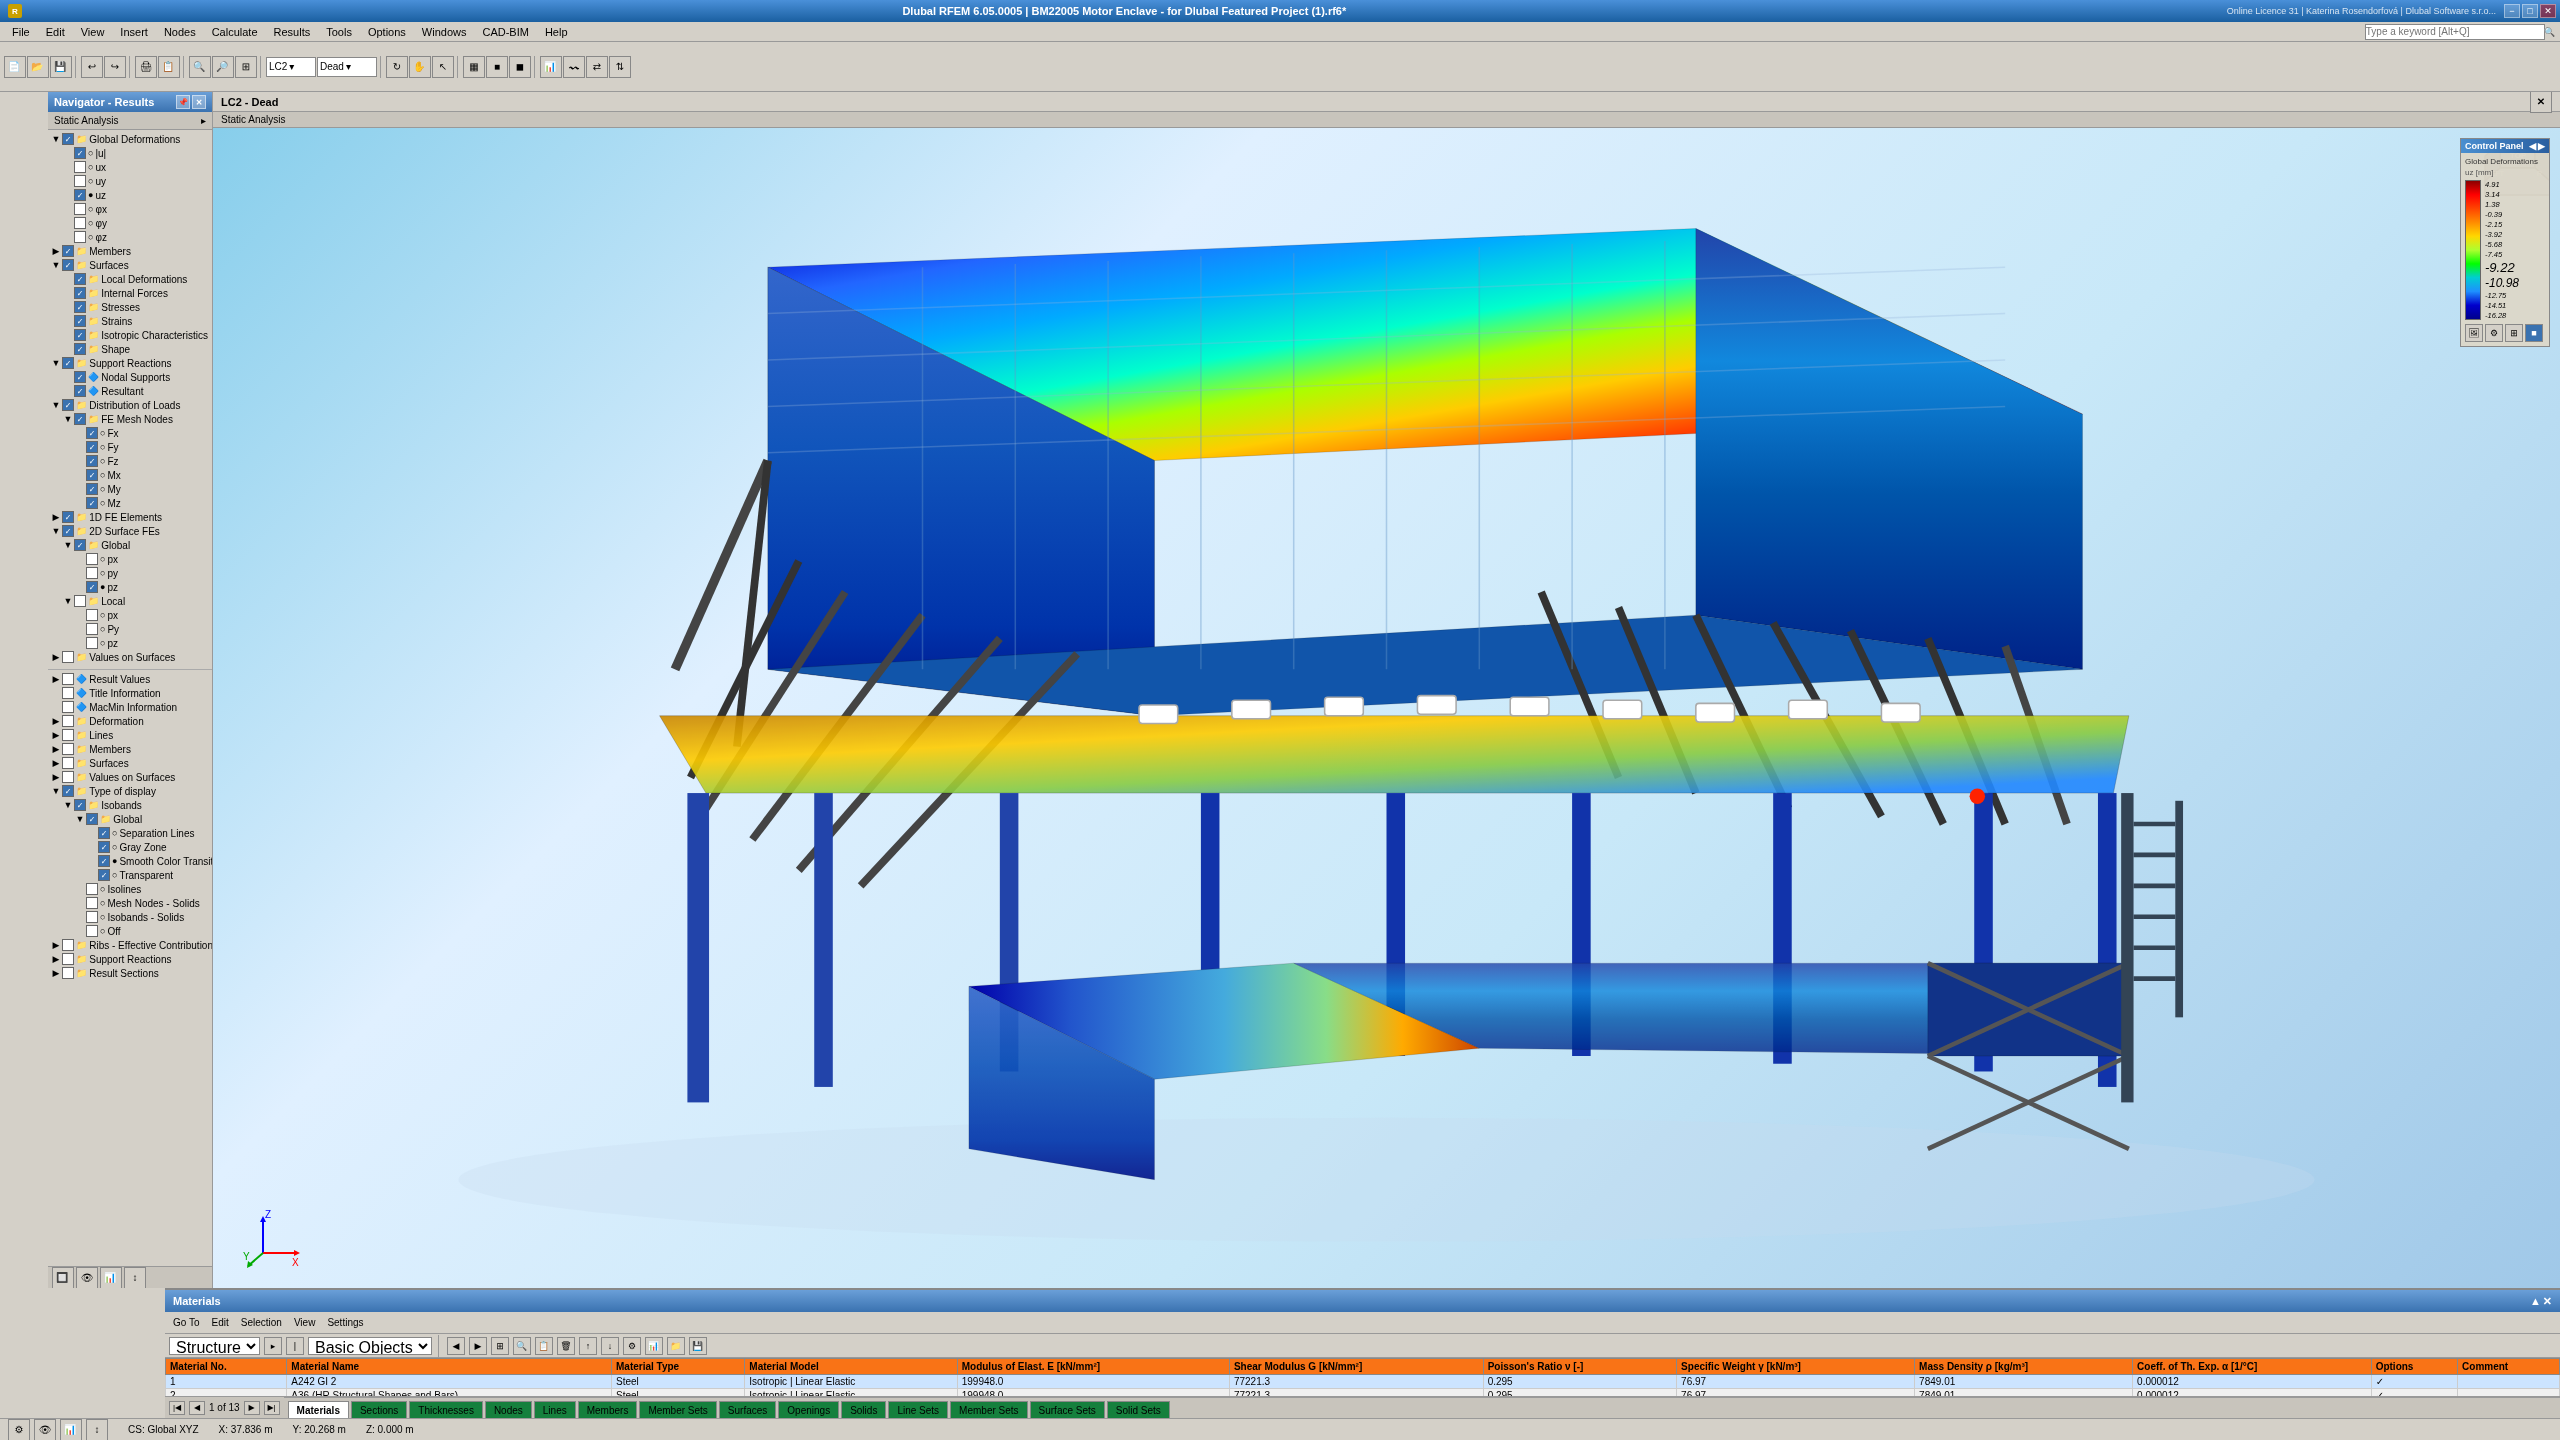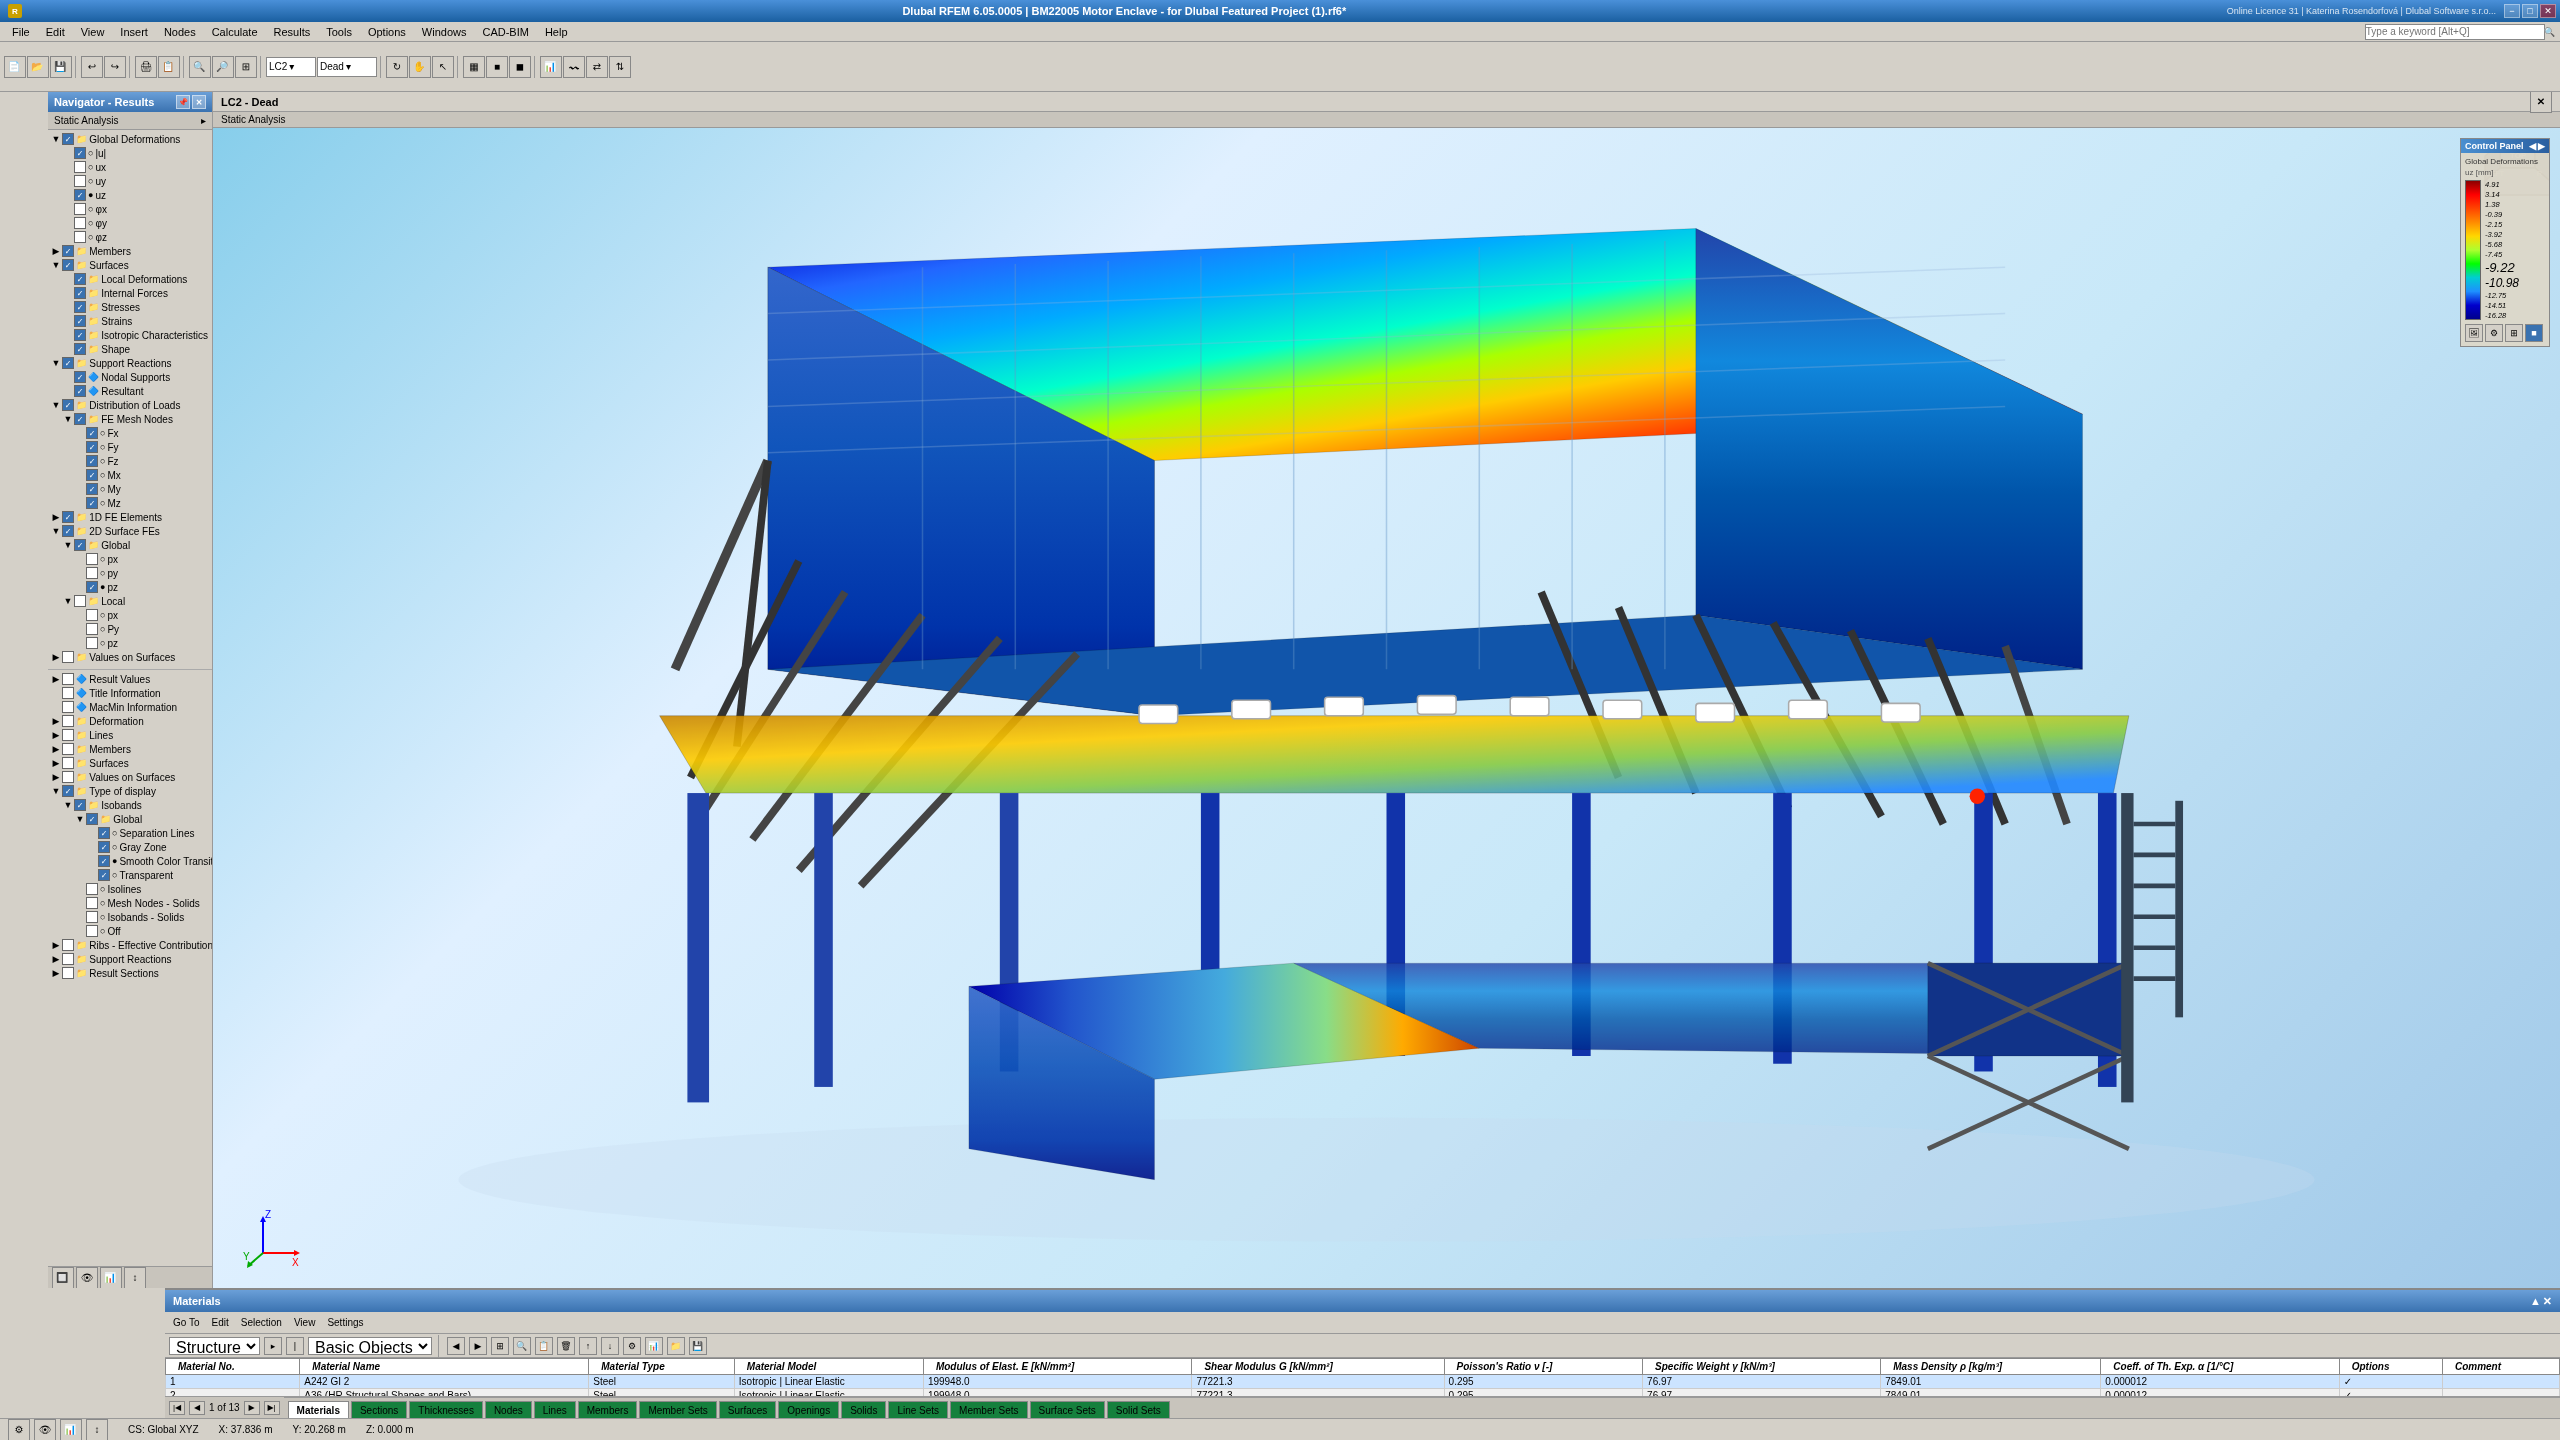--- a/index.html
+++ b/index.html
@@ -314,28 +314,27 @@
       flex: 1;
       overflow-y: auto;
       overflow-x: auto;
     }
     #materials-table {
       width: 100%;
       border-collapse: collapse;
       font-size: 10px;
     }
     #materials-table th {
-      background: #ffffff;
+      background: #f97316;
       border: 1px solid #888;
-      padding: 2px 12px;
+      padding: 2px 4px;
       text-align: left;
       white-space: nowrap;
       position: sticky;
       top: 0;
-      font-style: italic;
     }
     #materials-table td {
       border: 1px solid #ccc;
       padding: 1px 4px;
       white-space: nowrap;
       background: white;
     }
     #materials-table tr:nth-child(even) td { background: #f0f0f0; }
     #materials-table tr.selected td { background: #cce4ff; }
 

